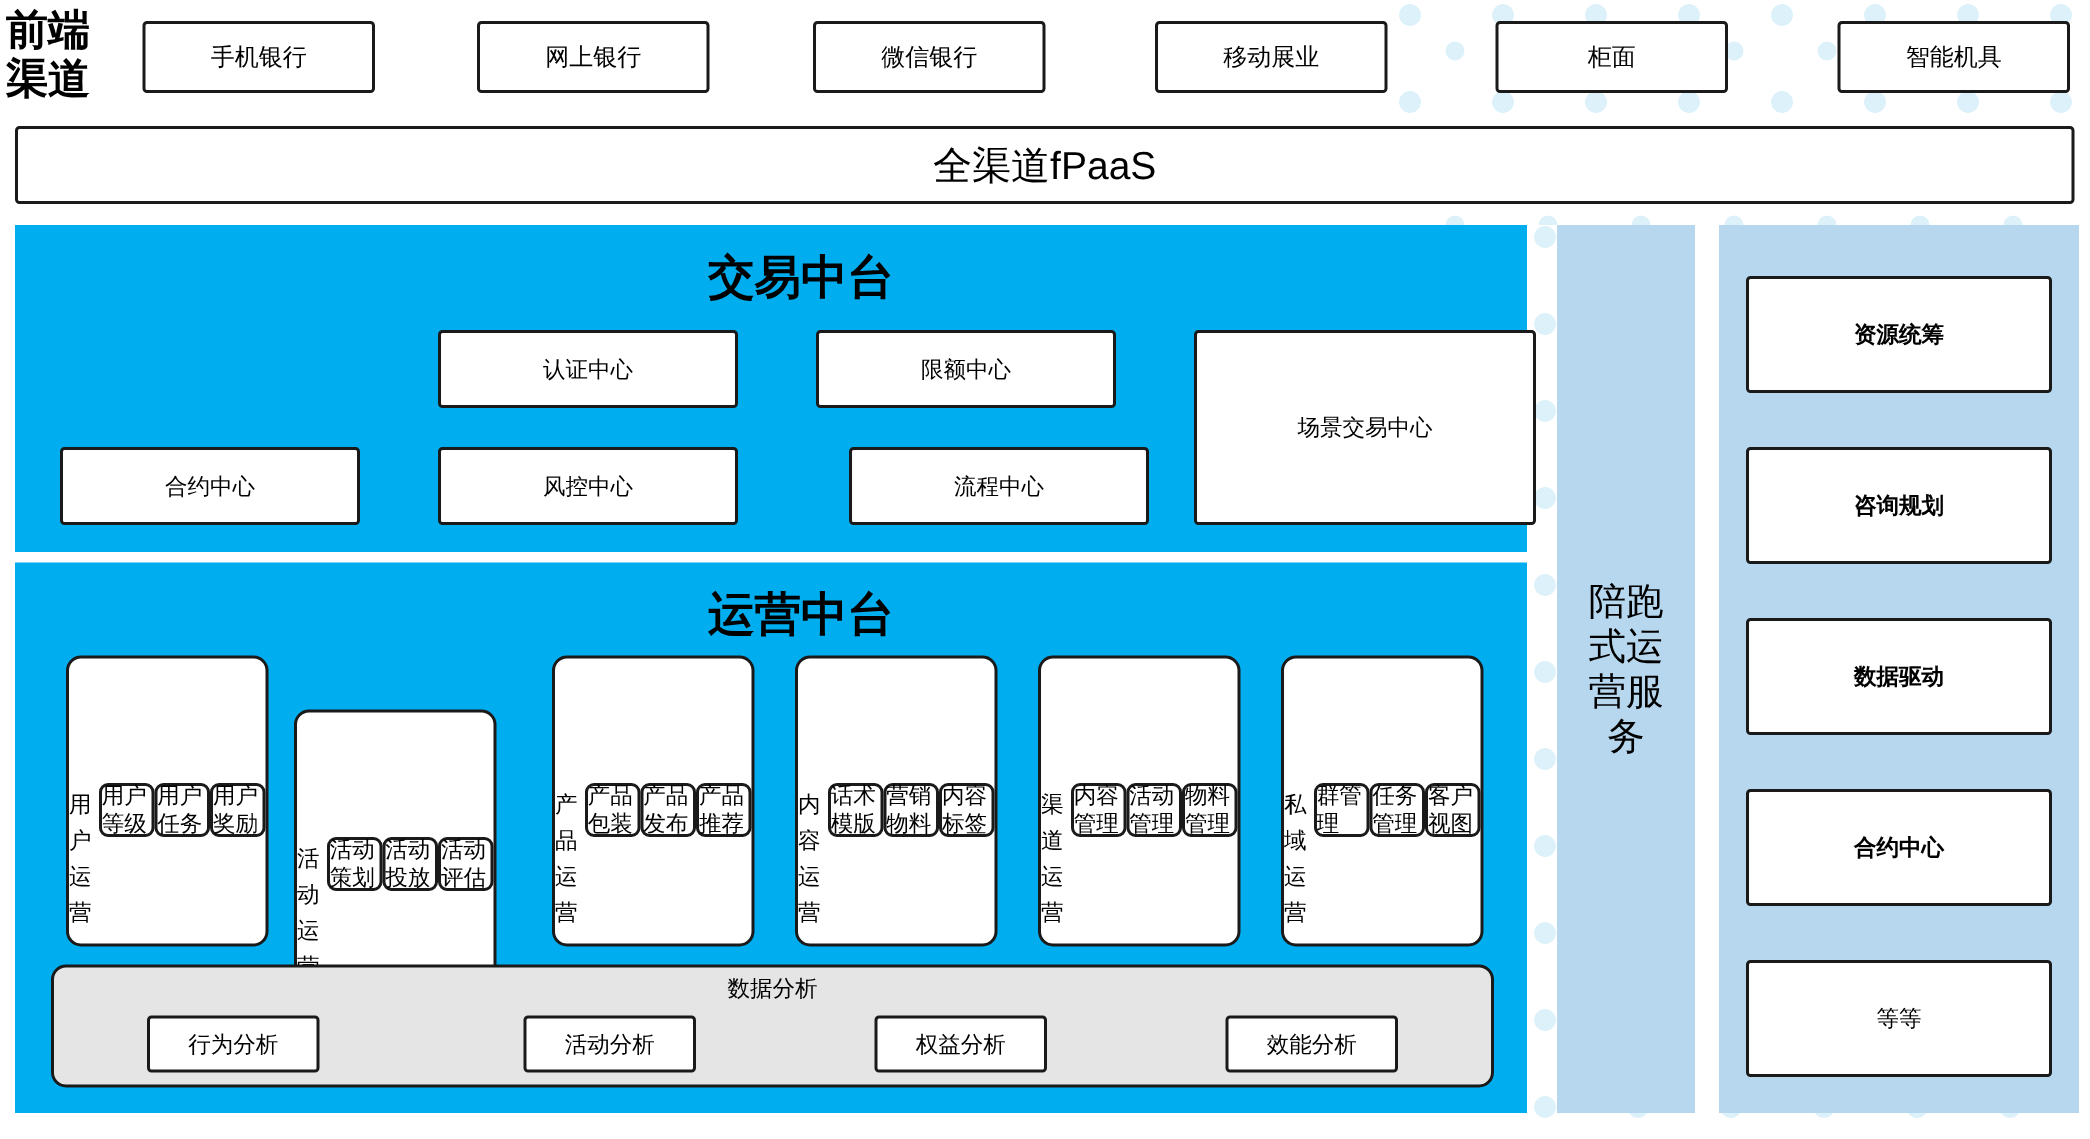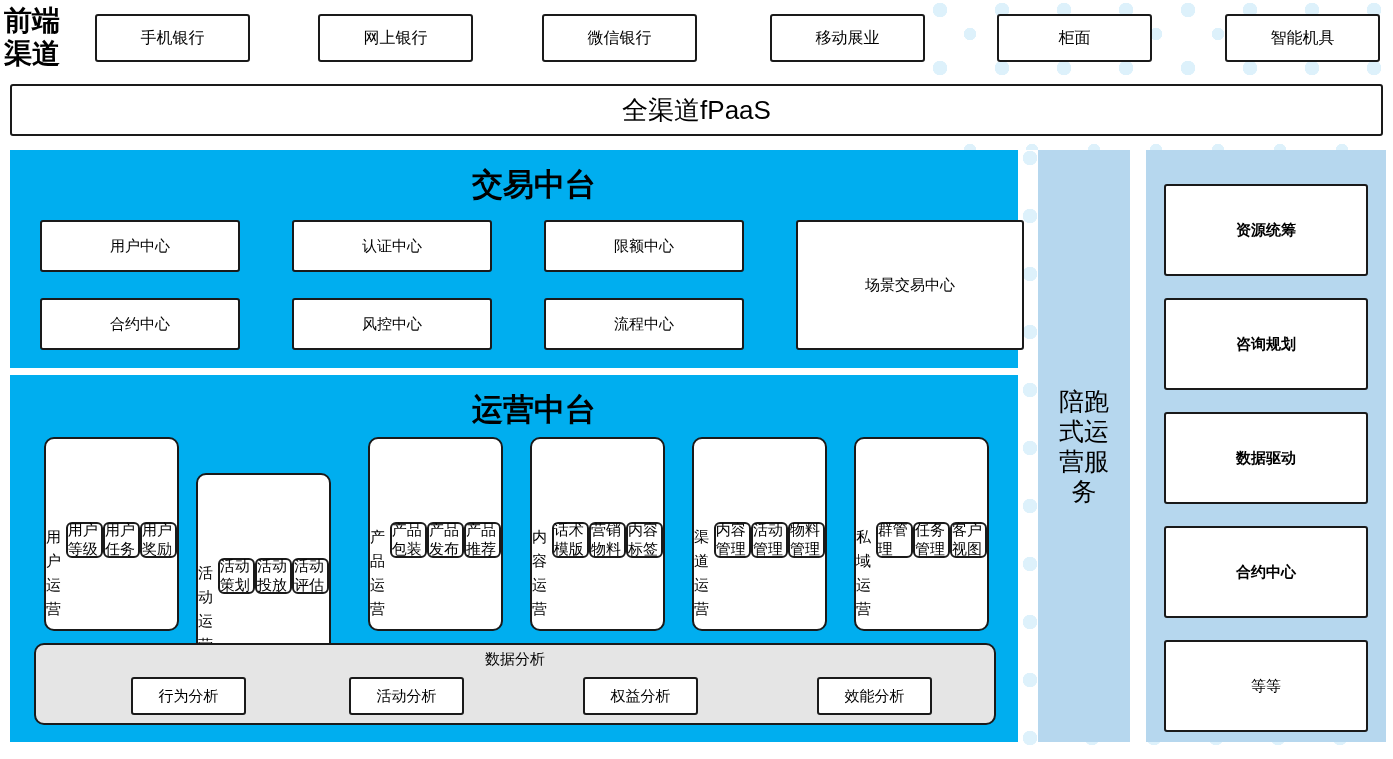--- a/index.html
+++ b/index.html
@@ -196,21 +196,21 @@
     position: absolute;
     left: 1146px; top: 150px;
     width: 240px; height: 592px;
     background: #b6d7ee;
     z-index: 2;
   }
   .service-box {
     position: absolute;
     left: 18px;
     width: 204px;
-    height: 92px;
+    height: 78px;
     font-size: 15px;
     font-weight: bold;
   }
   .service-box.plain { font-weight: normal; }
 </style>
 </head>
 <body>
 
 <div id="stage">
 
@@ -227,27 +227,26 @@
   <div class="box channel-box" style="left:542px;">微信银行</div>
   <div class="box channel-box" style="left:770px;">移动展业</div>
   <div class="box channel-box" style="left:997px;">柜面</div>
   <div class="box channel-box" style="left:1225px;">智能机具</div>
 
   <div class="box" id="fpaas-banner">全渠道fPaaS</div>
 
   <div class="cyan-panel" id="trade-panel">
     <div class="panel-title">交易中台</div>
 
-    <div class="box trade-box" style="left:30px;  top:70px;">用户中心</div>
     <div class="box trade-box" style="left:282px; top:70px;">认证中心</div>
     <div class="box trade-box" style="left:534px; top:70px;">限额中心</div>
 
     <div class="box trade-box" style="left:30px;  top:148px;">合约中心</div>
     <div class="box trade-box" style="left:282px; top:148px;">风控中心</div>
-    <div class="box trade-box" style="left:534px; top:148px;">流程中心</div>
+    <div class="box trade-box" style="left:556px; top:148px;">流程中心</div>
 
     <div class="box" id="trade-scene">场景交易中心</div>
   </div>
 
   <div class="cyan-panel" id="ops-panel">
     <div class="panel-title">运营中台</div>
 
     <div class="ops-col" style="left:34px;">
       <div class="ops-col-title">用户运营</div>
       <div class="ops-item">用户等级</div>
@@ -285,21 +284,21 @@
 
     <div class="ops-col" style="left:844px;">
       <div class="ops-col-title">私域运营</div>
       <div class="ops-item">群管理</div>
       <div class="ops-item">任务管理</div>
       <div class="ops-item">客户视图</div>
     </div>
 
     <div id="data-analysis">
       <div id="data-analysis-title">数据分析</div>
-      <div class="box da-item" style="left:95px;">行为分析</div>
+      <div class="box da-item" style="left:62px;">行为分析</div>
       <div class="box da-item" style="left:313px;">活动分析</div>
       <div class="box da-item" style="left:547px;">权益分析</div>
       <div class="box da-item" style="left:781px;">效能分析</div>
     </div>
   </div>
 
   <div id="accompany-panel">
     <div id="accompany-text">陪跑式运营服务</div>
   </div>
 

